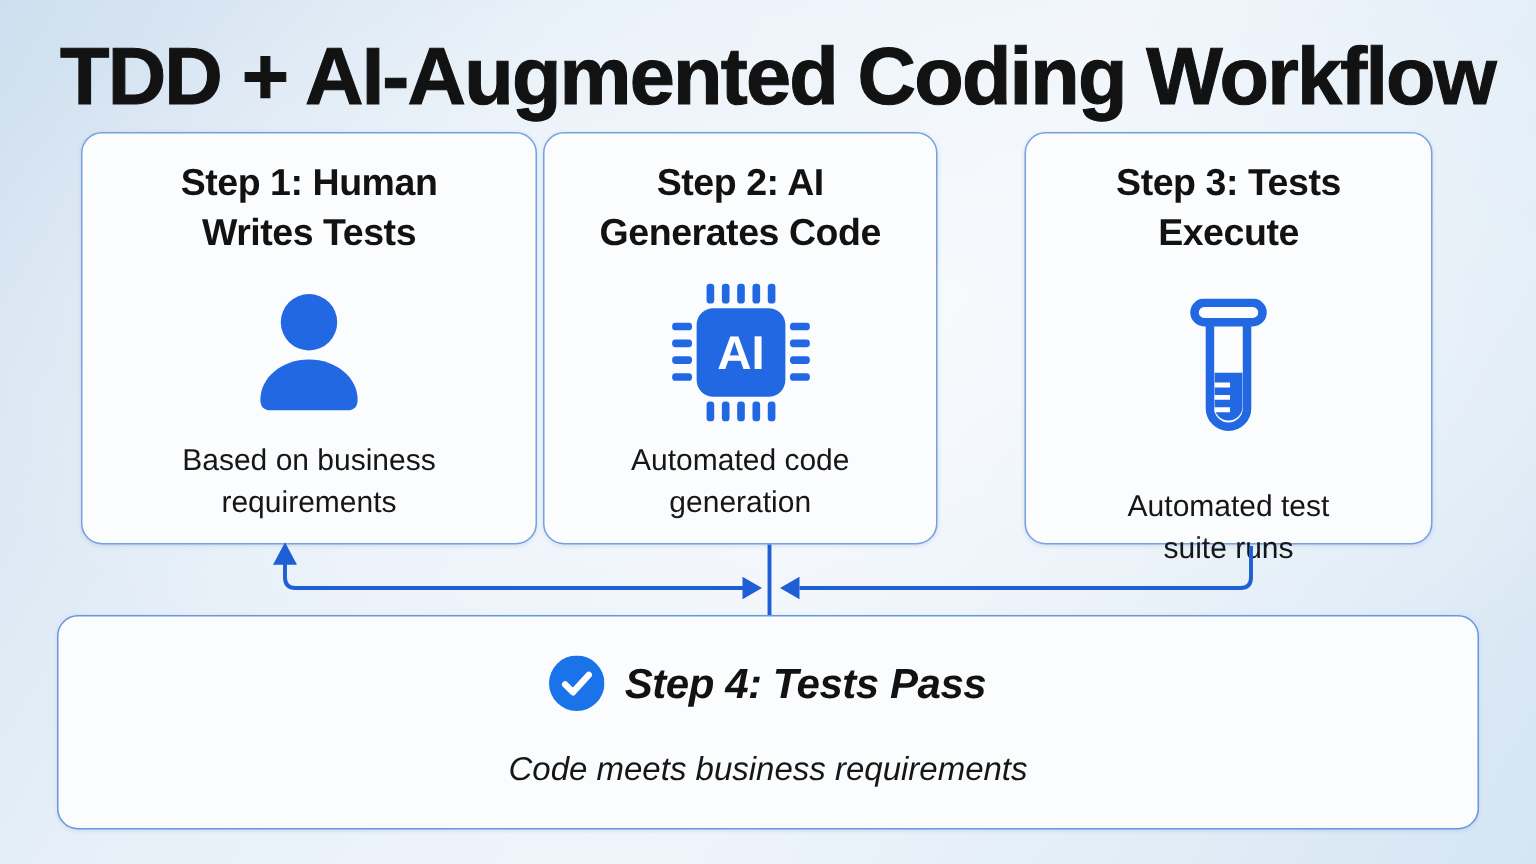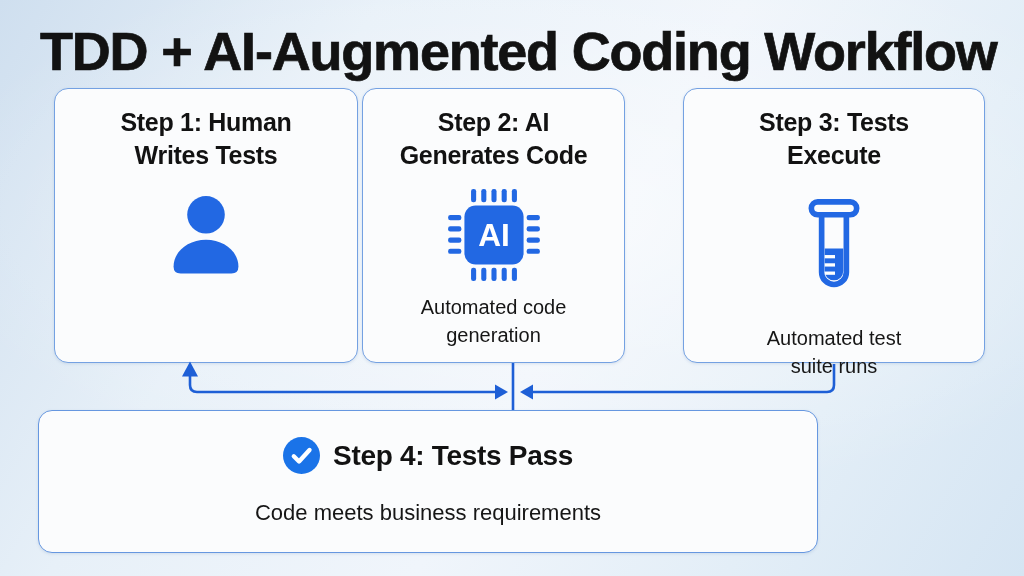--- a/index.html
+++ b/index.html
@@ -31,31 +31,31 @@
     position:absolute;top:88px;height:275px;
     background:var(--card-bg);
     border:1.6px solid var(--card-border);
     border-radius:14px;
     box-shadow:0 1px 3px rgba(90,125,175,.18);
     display:flex;flex-direction:column;align-items:center;
     padding-top:17px;text-align:center;
   }
   .card1{left:54px;width:304px;}
   .card2{left:362px;width:263px;}
-  .card3{left:683px;width:302px;gap:16px;}
+  .card3{left:683px;width:272px;gap:16px;}
   .card-title{font-size:25px;font-weight:700;line-height:33px;letter-spacing:-.3px;}
   .icon-box{height:104px;margin-top:11px;display:flex;align-items:center;justify-content:center;}
   .card-desc{font-size:20px;line-height:28px;margin-top:6px;color:#161616;}
   .bar{
-    position:absolute;left:38px;top:410px;width:780px;height:143px;
+    position:absolute;left:38px;top:410px;width:948px;height:143px;
     background:var(--card-bg);
     border:1.6px solid var(--bar-border);
     border-radius:14px;
     box-shadow:0 1px 3px rgba(90,125,175,.18);
-    display:flex;flex-direction:column;align-items:center;justify-content:center;
+    display:flex;flex-direction:column;align-items:center;justify-content:center;font-style:italic;
   }
   .bar-title-row{display:flex;align-items:center;gap:13px;}
   .bar-title{font-size:28px;font-weight:700;letter-spacing:-.3px;}
   .bar-desc{font-size:22px;margin-top:26px;color:#161616;}
   .arrows{position:absolute;left:0;top:0;pointer-events:none;}
   svg text{font-family:"Liberation Sans",sans-serif;font-weight:800;}
   .line{stroke:var(--arrow);stroke-width:2.6;fill:none;}
   .head{fill:var(--arrow);stroke:none;}
   .blue-fill{fill:var(--blue);}
 </style>
@@ -67,20 +67,24 @@
 <div class="card card1">
   <div class="card-title">
     <div>Step 1: Human</div>
     <div>Writes Tests</div>
   </div>
   <div class="icon-box">
     <svg width="94" height="94" viewBox="0 0 100 100">
       <circle class="blue-fill" cx="50" cy="28.5" r="20"></circle>
       <path class="blue-fill" d="M50 55 C30.5 55 15.5 68 15.5 83.5 Q15.5 91 23 91 L77 91 Q84.5 91 84.5 83.5 C84.5 68 69.5 55 50 55 Z"></path>
     </svg>
+  </div>
+  <div class="card-desc">
+    <div>Based on business</div>
+    <div>requirements</div>
   </div>
 </div>
 
 <div class="card card2">
   <div class="card-title">
     <div>Step 2: AI</div>
     <div>Generates Code</div>
   </div>
   <div class="icon-box">
     <svg width="102" height="102" viewBox="0 0 100 100">

